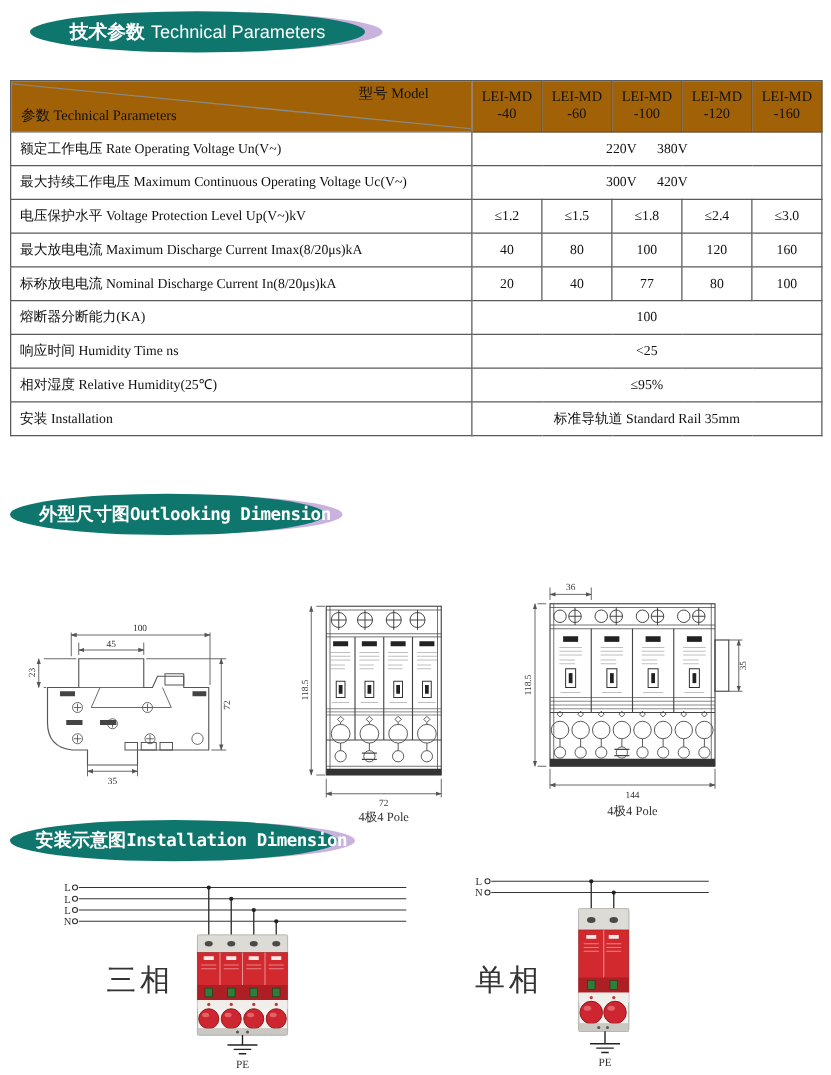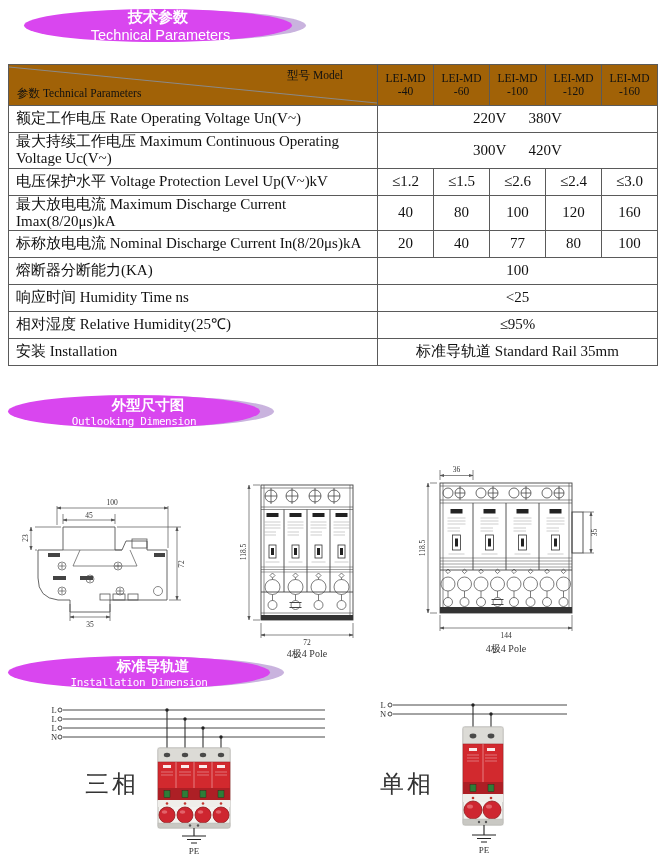--- a/index.html
+++ b/index.html
@@ -4,34 +4,34 @@
 <style>
   html,body{margin:0;padding:0;}
   body{width:665px;height:860px;background:#fff;position:relative;overflow:hidden;
        font-family:"Liberation Serif",serif;color:#111;}
   .page{position:absolute;inset:0;background:#ffffff;}
 
   
   .ribbon{position:absolute;height:33px;}
   .ribbon .back{position:absolute;left:14px;top:1px;width:100%;height:31px;
                 background:#c9b3de;border-radius:50%;}
-  .ribbon .front{position:absolute;left:0;top:0;width:100%;height:100%;background:#d946ef;
+  .ribbon .front{position:absolute;left:0;top:0;width:100%;height:100%;background:#0f766e;
                  border-radius:50%;display:flex;align-items:center;justify-content:center;
-                 color:#fff;white-space:nowrap;flex-direction:column;}
+                 color:#fff;white-space:nowrap;}
   .r1{left:24px;top:9px;width:268px;}
   .r2{left:8px;top:395px;width:252px;}
   .r3{left:8px;top:656px;width:262px;}
   .zh{font-family:"Liberation Sans",sans-serif;font-weight:bold;font-size:15px;}
   .r2 .zh,.r3 .zh{font-size:14.5px;margin-left:28px;}
   .en-sans{font-family:"Liberation Sans",sans-serif;font-size:14.5px;margin-left:5px;}
-  .en-mono{font-family:"DejaVu Sans Mono",monospace;font-weight:normal;font-size:11px;letter-spacing:-0.4px;}
+  .en-mono{font-family:"DejaVu Sans Mono",monospace;font-weight:bold;font-size:14px;letter-spacing:-0.4px;}
 
   
   table.params{position:absolute;left:8px;top:64px;width:649px;border-collapse:collapse;table-layout:fixed;}
-  .params td{border:1px solid #5a5a5a;font-size:15px;color:#111;text-align:center;
+  .params td{border:1px solid #5a5a5a;font-size:11px;color:#111;text-align:center;
              padding:0 2px;height:26px;line-height:1.15;}
   .params tr.head td{background:#a16207;height:40px;font-size:11.5px;}
   td.corner{position:relative;}
   td.corner svg{position:absolute;left:0;top:0;width:100%;height:100%;}
   .corner-top{position:absolute;top:4px;right:34px;}
   .corner-bottom{position:absolute;bottom:5px;left:8px;}
   td.lab{text-align:left;padding-left:7px;}
   .pre{white-space:pre;}
 
   
@@ -100,21 +100,21 @@
       <td colspan="5" class="pre">220V      380V</td>
     </tr>
     <tr>
       <td class="lab">最大持续工作电压 Maximum Continuous Operating Voltage Uc(V~)</td>
       <td colspan="5" class="pre">300V      420V</td>
     </tr>
     <tr>
       <td class="lab">电压保护水平 Voltage Protection Level Up(V~)kV</td>
       <td>≤1.2</td>
       <td>≤1.5</td>
-      <td>≤2.6</td>
+      <td>≤1.8</td>
       <td>≤2.4</td>
       <td>≤3.0</td>
     </tr>
     <tr>
       <td class="lab">最大放电电流 Maximum Discharge Current Imax(8/20μs)kA</td>
       <td>40</td>
       <td>80</td>
       <td>100</td>
       <td>120</td>
       <td>160</td>
@@ -376,21 +376,21 @@
     <text class="dim" x="36.5" y="20" text-anchor="middle" font-size="6.5">36</text>
     <text class="dim" x="5" y="96" text-anchor="middle" transform="rotate(-90 5 96)">118.5</text>
     <text class="dim" x="177" y="80.5" text-anchor="middle" transform="rotate(-90 177 80.5)">35</text>
     <text class="dim" x="86" y="186" text-anchor="middle">144</text>
     <text class="cap" x="86" y="200" text-anchor="middle">4极4 Pole</text>
   </svg>
 
   <div class="ribbon r3">
     <div class="back"></div>
     <div class="front">
-      <span class="zh">标准导轨道</span>
+      <span class="zh">安装示意图</span>
       <span class="en-mono">Installation Dimension</span>
     </div>
   </div>
 
   <svg class="draw" style="left:30px;top:695px" width="310" height="165" viewBox="0 0 310 165">
     <g stroke="#333" stroke-width="0.9" fill="none">
       <line x1="33" y1="15" x2="295" y2="15"></line>
         <line x1="33" y1="24" x2="295" y2="24"></line>
       <line x1="33" y1="33" x2="295" y2="33"></line>
         <line x1="33" y1="42" x2="295" y2="42"></line>

